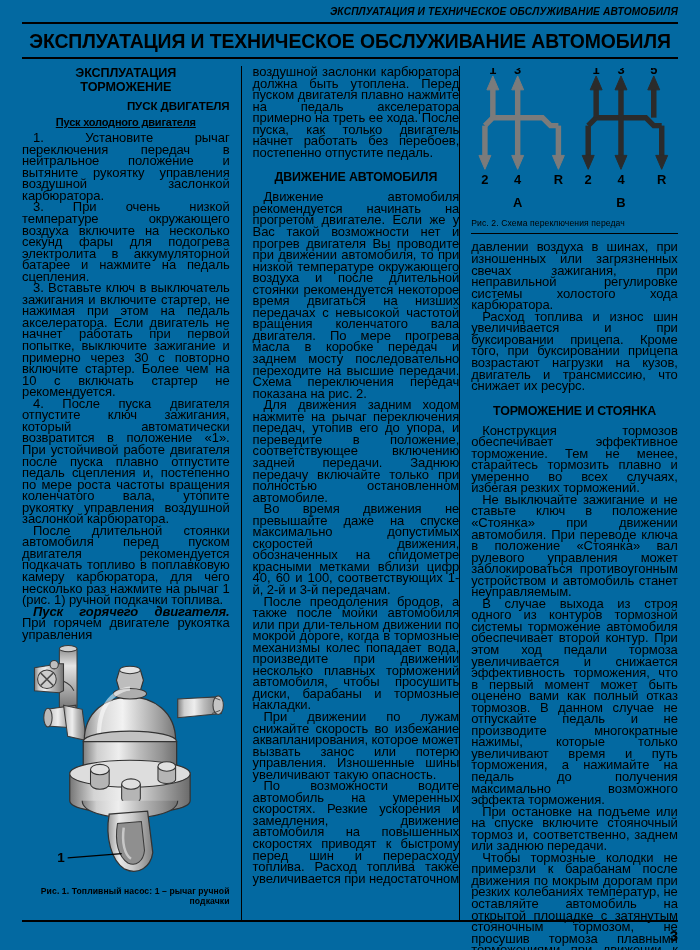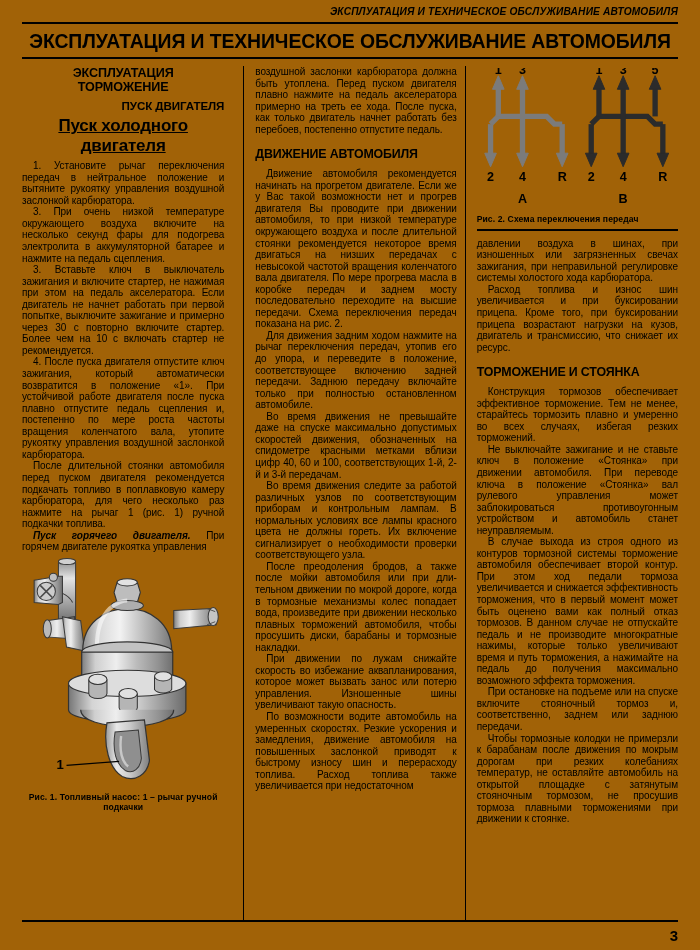--- a/index.html
+++ b/index.html
@@ -5,21 +5,21 @@
 <style>
   html, body {
     margin: 0;
     padding: 0;
     background: #ffffff;
   }
   .page {
     position: relative;
     width: 700px;
     height: 950px;
-    background: #a16207;
+    background: #0369a1;
     font-family: "Liberation Sans", sans-serif;
     color: #000000;
     overflow: hidden;
     box-sizing: border-box;
   }
 
   
   .running-head {
     position: absolute;
     top: 6px;
@@ -64,21 +64,21 @@
   }
 
   
   .columns {
     position: absolute;
     left: 22px;
     top: 66px;
     width: 656px;
     height: 856px;
     display: flex;
-    gap: 8px;
+    gap: 0;
   }
   .col {
     width: 218.6px;
     box-sizing: border-box;
     position: relative;
   }
   .col + .col {
     border-left: 1.6px solid #000;
     padding-left: 11px;
   }
@@ -97,35 +97,36 @@
   }
   .h-sub {
     text-align: right;
     font-size: 11.6px;
     font-weight: bold;
     margin: 5px 0 3px 0;
     letter-spacing: -0.1px;
   }
   .h-underline {
     text-align: center;
-    font-size: 17px;
+    font-size: 11px;
     font-weight: bold;
     text-decoration: underline;
     margin: 4px 0 4px 0;
     letter-spacing: -0.2px;
   }
   .h-block {
+    text-align: center;
     font-size: 12.4px;
     font-weight: bold;
     margin: 12px 0 7px 0;
     letter-spacing: -0.15px;
   }
   p.body {
     margin: 0;
-    font-size: 10px;
+    font-size: 13px;
     line-height: 11.55px;
     text-align: justify;
     text-indent: 11px;
     hyphens: none;
     letter-spacing: -0.08px;
   }
   p.body.noind { text-indent: 0; }
   .lead-italic {
     font-weight: bold;
     font-style: italic;
@@ -135,32 +136,32 @@
   .fig1 {
     position: relative;
     width: 100%;
     margin-top: 5px;
   }
   .fig1 svg { display: block; width: 100%; height: auto; }
   .fig-caption {
     font-size: 8.6px;
     font-weight: bold;
     line-height: 10px;
-    text-align: center;
+    text-align: right;
     margin-top: 2px;
     letter-spacing: 0.1px;
   }
   .fig-caption .lbl { font-weight: bold; }
 
   
   .fig2-wrap { margin-top: 2px; }
   .fig2 { display: block; width: 100%; height: auto; }
   .fig2-caption {
     font-size: 8.6px;
-    font-weight: bold;
+    font-weight: normal;
     line-height: 10px;
     margin-top: 1px;
     letter-spacing: 0.1px;
   }
   .rule-under-fig2 {
     height: 1.5px;
     background: #000;
     margin: 5px 0 7px 0;
   }
 
@@ -304,24 +305,23 @@
 
       <div class="fig-caption"><span class="lbl">Рис. 1. Топливный насос:</span><span> 1 – рычаг ручной подкачки</span></div>
     </div>
 
     <div class="col">
       <p class="body noind">воздушной заслонки карбюратора должна быть утоплена. Перед пуском двигателя плавно нажмите на педаль акселератора примерно на треть ее хода. После пуска, как только двигатель начнет работать без перебоев, постепенно отпустите педаль.</p>
       <div class="h-block">ДВИЖЕНИЕ АВТОМОБИЛЯ</div>
       <p class="body">Движение автомобиля рекомендуется начинать на прогретом двигателе. Если же у Вас такой возможности нет и прогрев двигателя Вы проводите при движении автомобиля, то при низкой температуре окружающего воздуха и после длительной стоянки рекомендуется некоторое время двигаться на низших передачах с невысокой частотой вращения коленчатого вала двигателя. По мере прогрева масла в коробке передач и заднем мосту последовательно переходите на высшие передачи. Схема переключения передач показана на рис. 2.</p>
       <p class="body">Для движения задним ходом нажмите на рычаг переключения передач, утопив его до упора, и переведите в положение, соответствующее включению задней передачи. Заднюю передачу включайте только при полностью остановленном автомобиле.</p>
       <p class="body">Во время движения не превышайте даже на спуске максимально допустимых скоростей движения, обозначенных на спидометре красными метками вблизи цифр 40, 60 и 100, соответствующих 1-й, 2-й и 3-й передачам.</p>
-      <p class="body">Во время движения следите за работой различных узлов по соответствующим приборам и контрольным лампам. В нормальных условиях все лампы красного цвета не должны гореть. Их включение сигнализирует о необходимости проверки соответствующего узла.</p>
       <p class="body">После преодоления бродов, а также после мойки автомобиля или при дли-тельном движении по мокрой дороге, когда в тормозные механизмы колес попадает вода, произведите при движении несколько плавных торможений автомобиля, чтобы просушить диски, барабаны и тормозные накладки.</p>
       <p class="body">При движении по лужам снижайте скорость во избежание аквапланирования, которое может вызвать занос или потерю управления. Изношенные шины увеличивают такую опасность.</p>
-      <p class="body">По возможности водите автомобиль на умеренных скоростях. Резкие ускорения и замедления, движение автомобиля на повышенных заслонкой приводят к быстрому износу шин и перерасходу топлива. Расход топлива также увеличивается при недостаточном</p>
+      <p class="body">По возможности водите автомобиль на умеренных скоростях. Резкие ускорения и замедления, движение автомобиля на повышенных скоростях приводят к быстрому перед шин и перерасходу топлива. Расход топлива также увеличивается при недостаточном</p>
     </div>
 
     <div class="col">
       <div class="fig2-wrap">
         <svg class="fig2" viewBox="0 0 208 150" xmlns="http://www.w3.org/2000/svg">
 
           <g stroke="#7b7b7b" fill="#7b7b7b">
 
             <path d="M14,58 L22,50 L72,50 L80,58 L88,58" fill="none" stroke="#7b7b7b" stroke-width="5.5" stroke-linejoin="miter" stroke-linecap="butt"></path>
 

